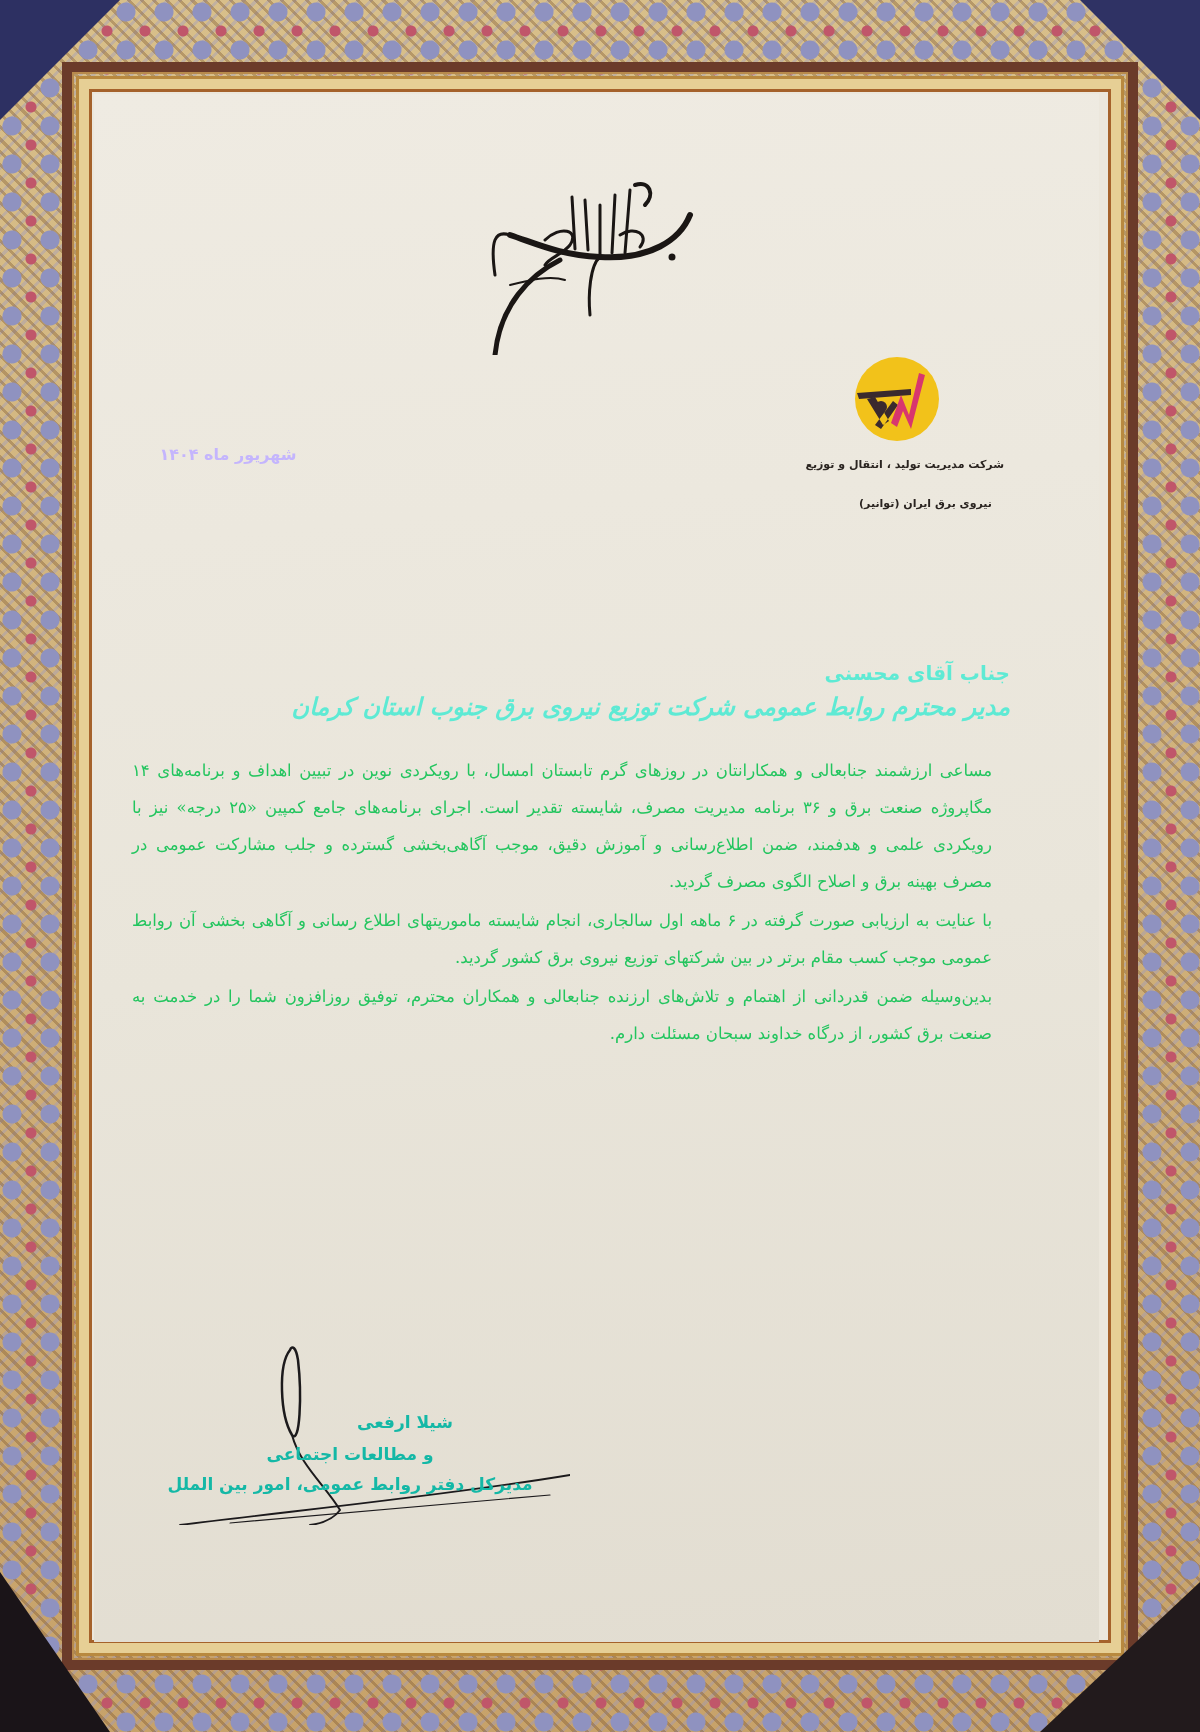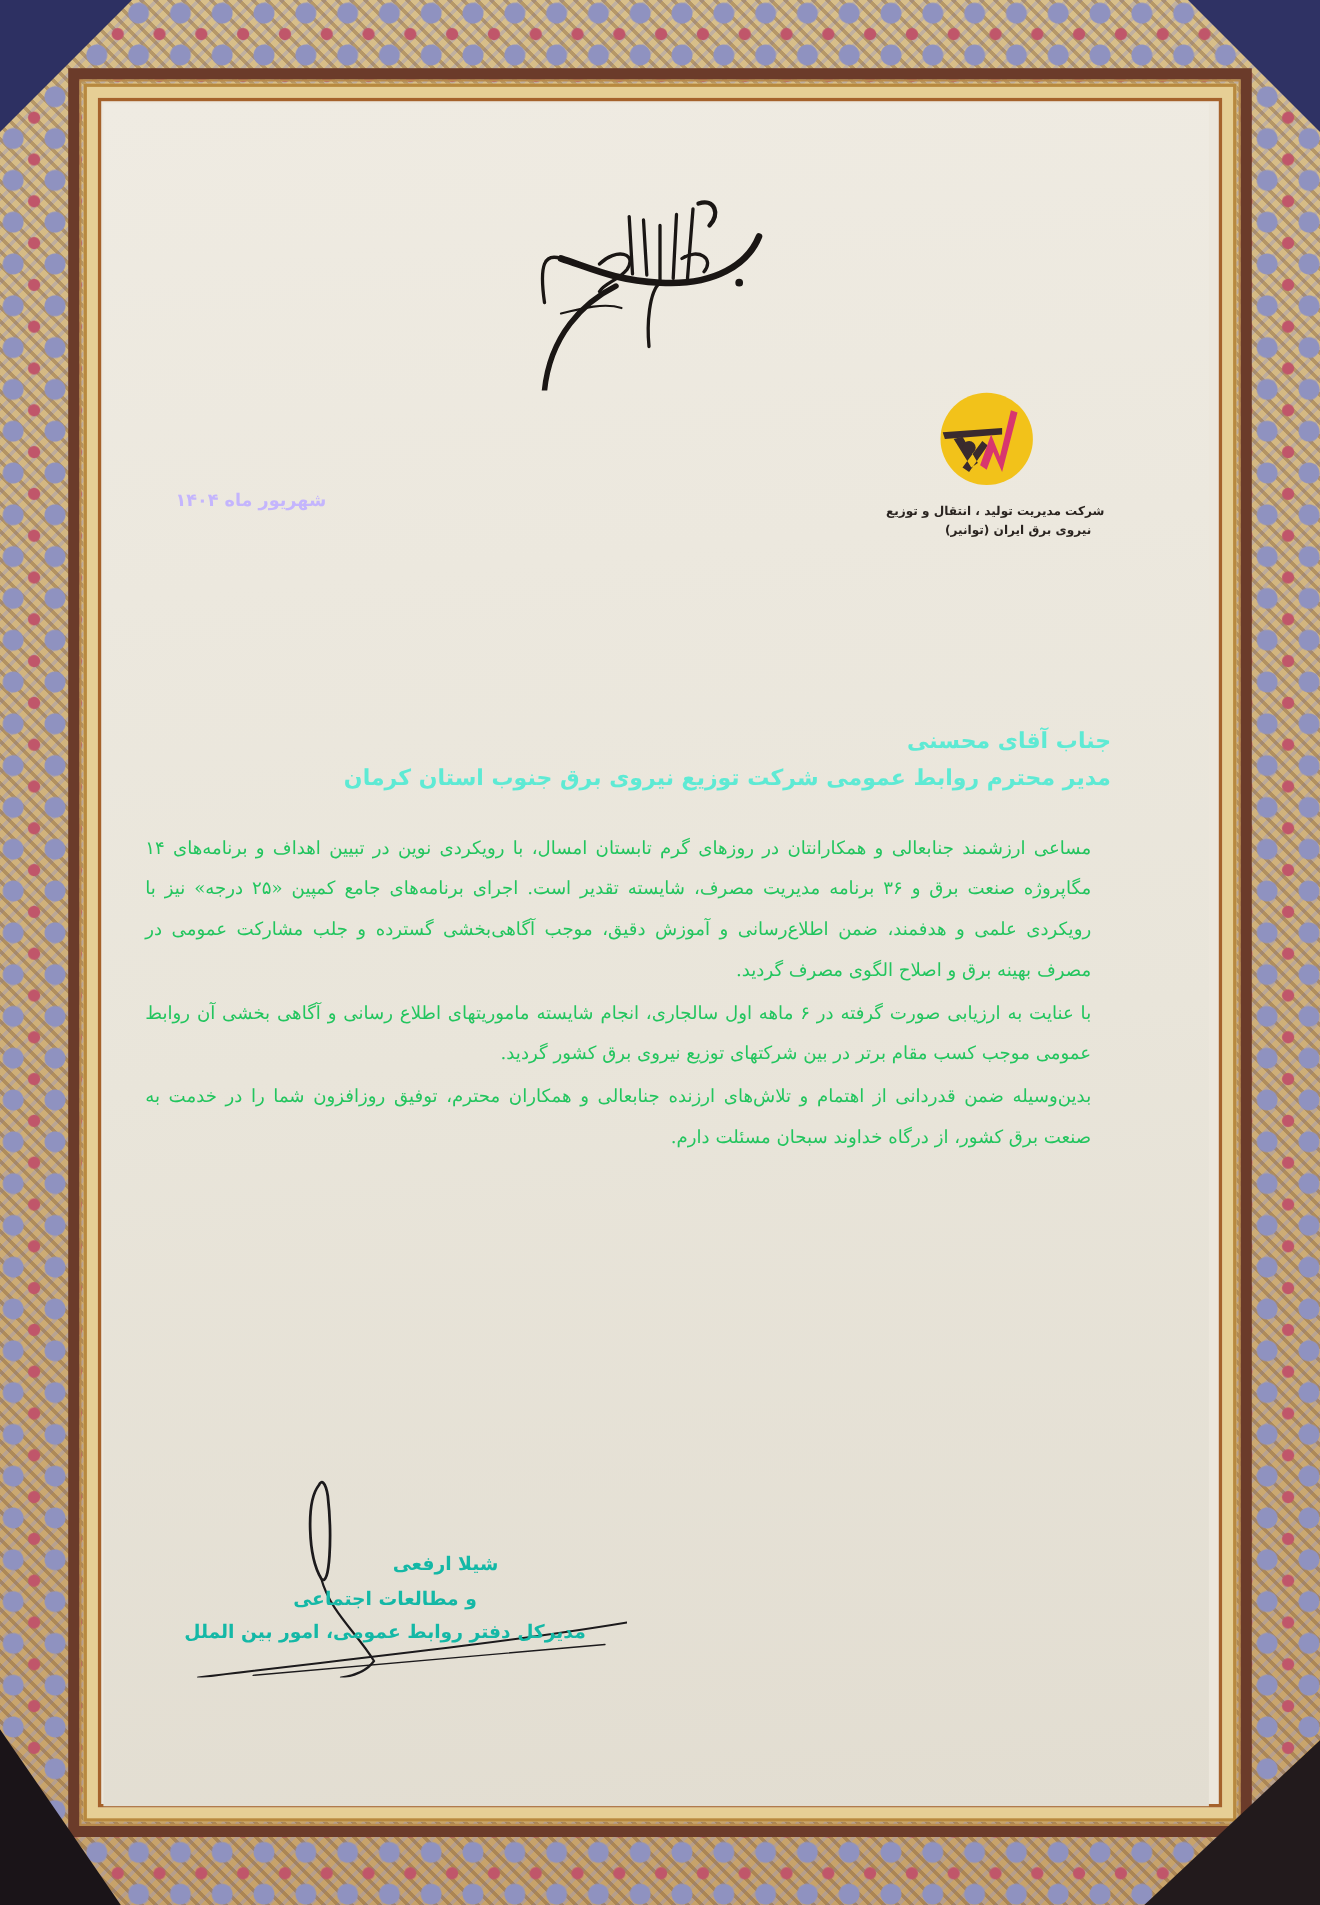--- a/index.html
+++ b/index.html
@@ -61,21 +61,21 @@
     .date {
       position: absolute; left: 128px; top: 415px; width: 200px;
       direction: rtl; text-align: center;
       font-size: 16px; font-weight: bold; color: #c4b5fd; margin-top: 30px;
     }
     .recipient {
       position: absolute; right: 190px; top: 655px; width: 800px;
       direction: rtl; text-align: right; color: #5eead4; font-weight: bold;
     }
     .recipient .name { font-size: 20px; line-height: 36px; }
-    .recipient .title { font-size: 20px; line-height: 32px; }
+    .recipient .title { font-size: 24px; line-height: 32px; font-style: italic; }
 
     .body-text {
       position: absolute; left: 132px; top: 752px; width: 860px;
       direction: rtl; text-align: justify; text-align-last: right;
       font-family: "DejaVu Serif", serif;
       font-size: 16.5px; line-height: 37px; color: #22c55e;
     }
     .body-text p { margin: 0 0 2px 0; }
 
     .signature-block {
@@ -123,21 +123,21 @@
 <svg class="logo" viewBox="0 0 88 88">
   <circle cx="44" cy="44" r="42" fill="#f2c21a"></circle>
   <path d="M4 38 L58 34 L58 40 L6 44 Z" fill="#3a2a2e"></path>
   <path d="M14 44 L30 70 L36 66 L22 42 Z M22 70 L40 46 L45 50 L28 74 Z" fill="#3a2a2e"></path>
   <circle cx="28" cy="52" r="6" fill="#3a2a2e"></circle>
   <path d="M38 68 L48 40 L56 60 L66 18 L72 20 L58 74 L50 56 L44 72 Z" fill="#d8366e"></path>
 </svg>
 
 <div class="org-name">
   <div>شرکت مدیریت تولید ، انتقال و توزیع</div>
-  <div style="padding-right:12px;">نیروی برق ایران (توانیر)</div>
+  <div style="padding-right:12px;margin-top:22px;">نیروی برق ایران (توانیر)</div>
 </div>
 
 <div class="date">شهریور ماه ۱۴۰۴</div>
 
 <div class="recipient">
   <div class="name">جناب آقای محسنی</div>
   <div class="title">مدیر محترم روابط عمومی شرکت توزیع نیروی برق جنوب استان کرمان</div>
 </div>
 
 <div class="body-text">

